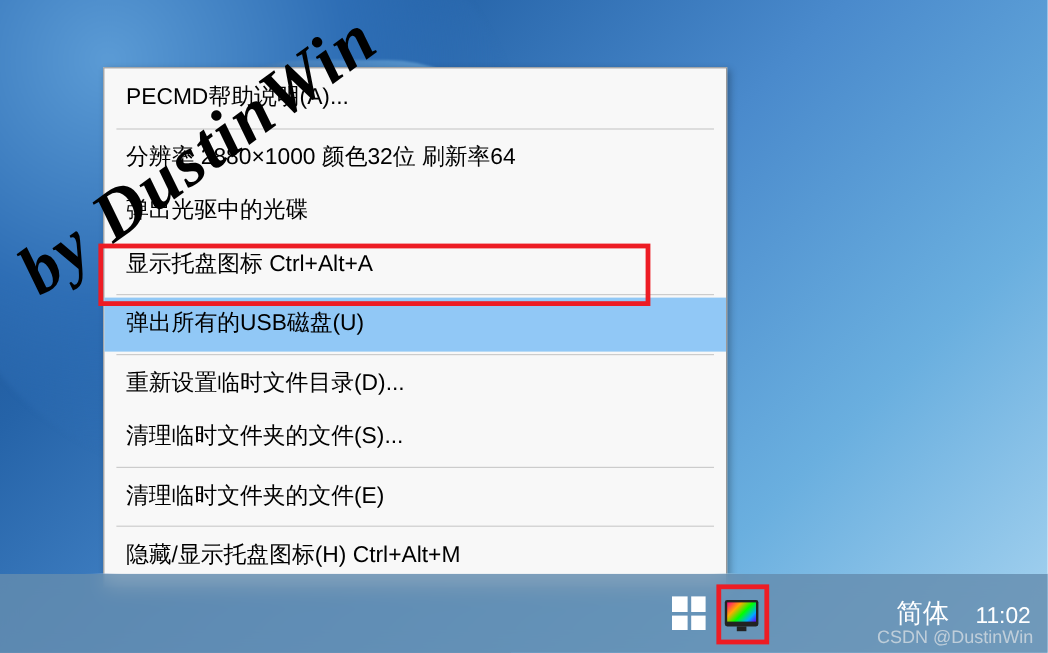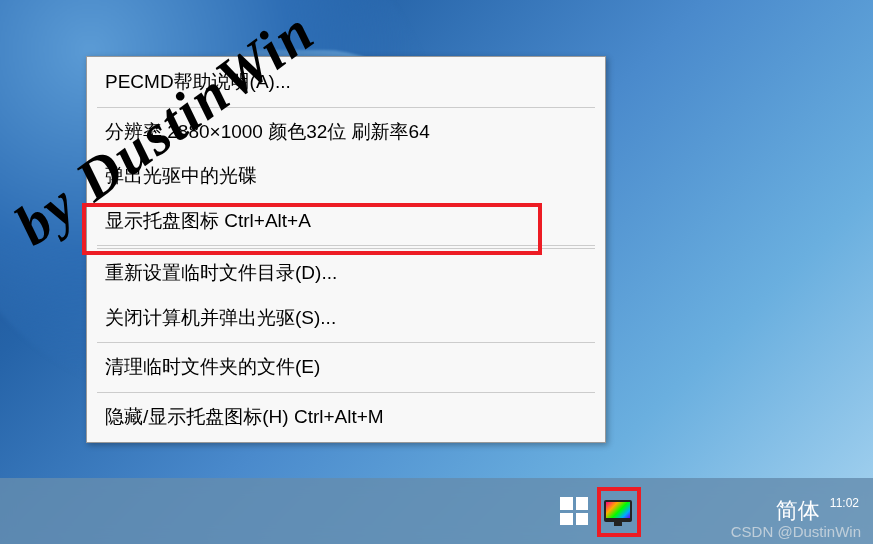--- a/index.html
+++ b/index.html
@@ -43,41 +43,42 @@
     .start-icon { display: grid; grid-template-columns: 1fr 1fr; grid-template-rows: 1fr 1fr;
       width: 28px; height: 28px; gap: 3px; }
     .start-icon span { background: #fff; }
     .tray-icon-wrap { width: 40px; height: 40px; display: flex; align-items: center; justify-content: center; position: relative; }
     .red-box-tray { position: absolute; top: -4px; left: -1px; width: 44px; height: 50px;
       border: 4px solid #ed1c24; pointer-events: none; }
     .tray-monitor { width: 28px; height: 22px; position: relative; background: #222; border-radius: 2px; }
     .tray-monitor::before { content:""; position:absolute; inset:2px 2px 4px 2px;
       background: linear-gradient(135deg,#ff0080,#ffaa00 30%,#00ff00 55%,#00aaff 80%,#6600ff); }
     .tray-monitor::after { content:""; position:absolute; bottom:-4px; left:10px; width:8px; height:4px; background:#222; }
-    .taskbar-right { position: absolute; right: 14px; display: flex; align-items: flex-start; gap: 10px; color: #fff; }
+    .taskbar-right { position: absolute; right: 14px; display: flex; align-items: flex-end; gap: 22px; color: #fff; }
     .ime-label { font-size: 22px; }
-    .clock { text-align: right; font-size: 12px; line-height: 1.25; }
+    .clock { text-align: right; font-size: 19px; line-height: 1.25; }
     .csdn-wm { position: absolute; right: 12px; bottom: 4px; font-size: 15px; color: rgba(235,235,235,0.65); margin-left: 20px; }
   </style>
 </head>
 <body>
 
 <div class="bg-swirl"></div>
 <div class="bg-swirl2"></div>
 
 <div class="context-menu" id="ctx-menu">
     <div class="menu-item">PECMD帮助说明(A)...</div>
     <div class="menu-sep"></div>
     <div class="menu-item">分辨率 2880×1000 颜色32位 刷新率64</div>
     <div class="menu-item">弹出光驱中的光碟</div>
     <div class="menu-item">显示托盘图标 Ctrl+Alt+A</div>
     <div class="menu-sep"></div>
+    <div class="menu-item highlighted">弹出所有的USB磁盘(U)</div>
     <div class="menu-sep"></div>
     <div class="menu-item">重新设置临时文件目录(D)...</div>
-    <div class="menu-item">关闭计算机并弹出光驱(S)...</div>
+    <div class="menu-item">清理临时文件夹的文件(S)...</div>
     <div class="menu-sep"></div>
     <div class="menu-item">清理临时文件夹的文件(E)</div>
     <div class="menu-sep"></div>
     <div class="menu-item">隐藏/显示托盘图标(H) Ctrl+Alt+M</div>
   </div>
 <div class="red-box-menu"></div>
 
 <div class="watermark">by DustinWin</div>
 
 <div class="taskbar">

